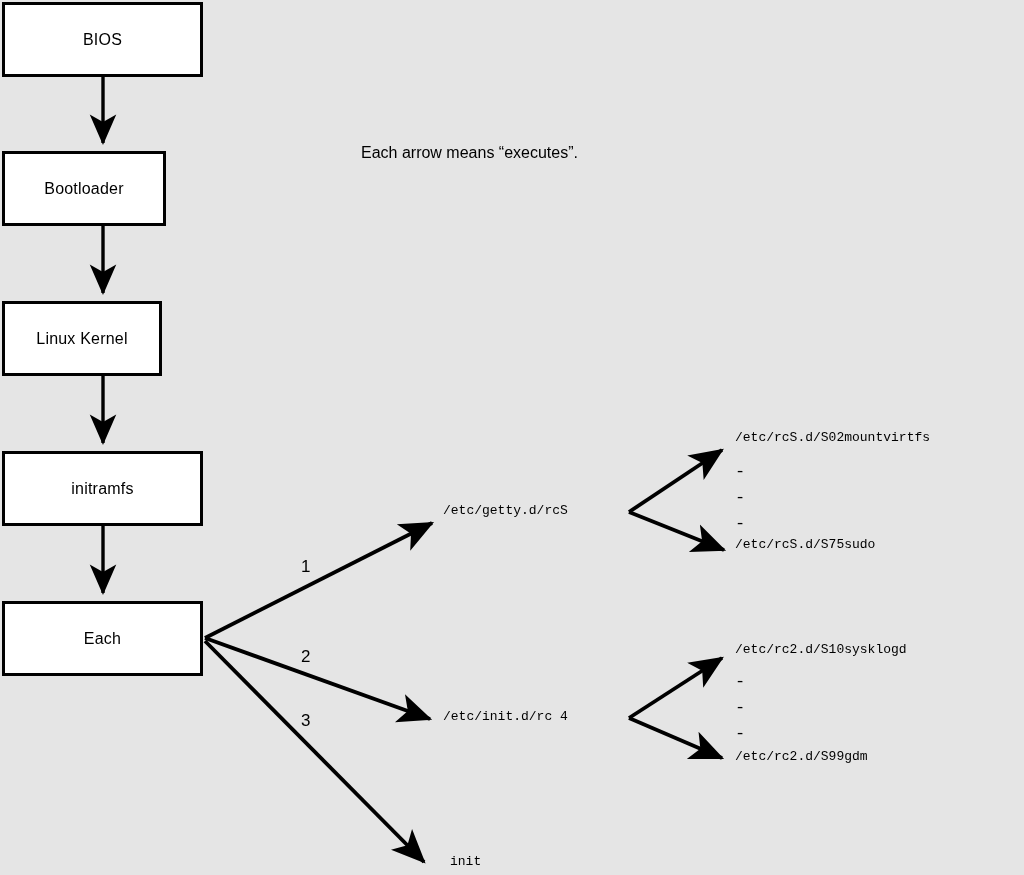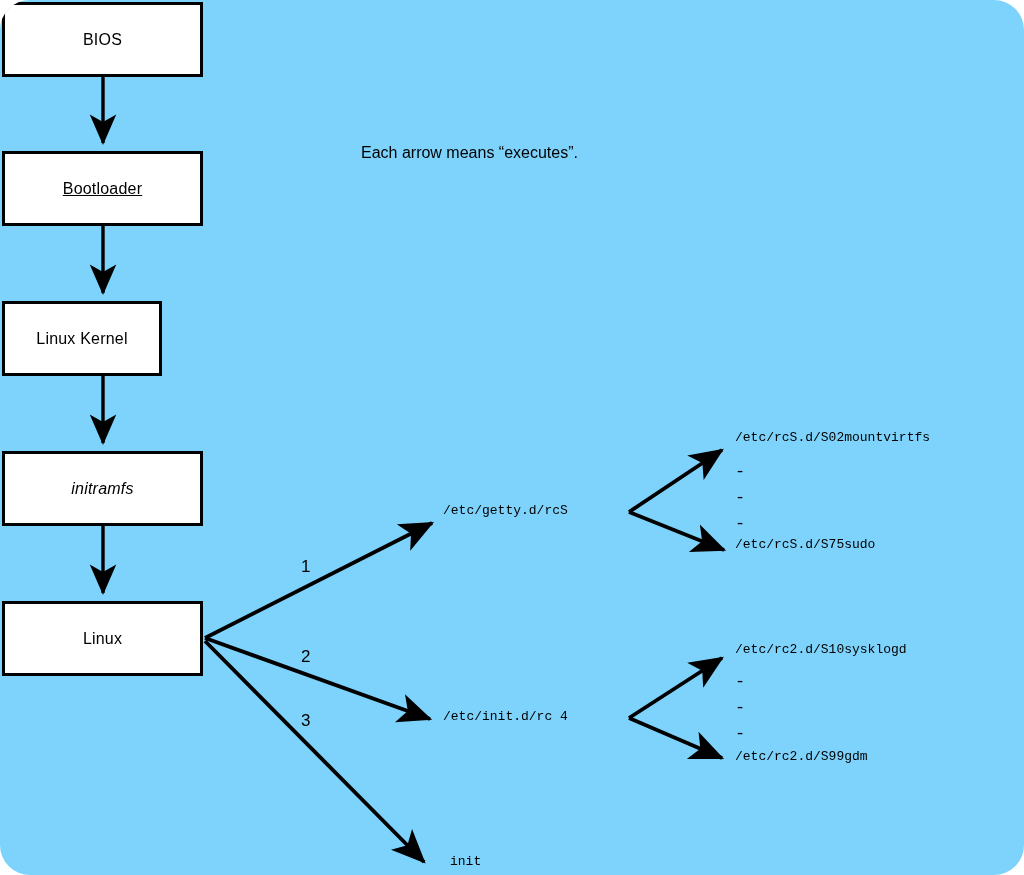--- a/index.html
+++ b/index.html
@@ -4,24 +4,23 @@
 <style>
   html, body {
     margin: 0;
     padding: 0;
     background: #ffffff;
   }
   #canvas {
     position: relative;
     width: 1024px;
     height: 875px;
-    background: #7dd3fc;
+    background: #e5e5e5;
     overflow: hidden;
     font-family: "Liberation Sans", sans-serif;
-    border-radius: 30px;
   }
   svg#wires {
     position: absolute;
     left: 0;
     top: 0;
     width: 1024px;
     height: 875px;
     pointer-events: none;
   }
   .node-box {
@@ -93,31 +92,31 @@
     <line x1="629" y1="512" x2="722" y2="450" stroke="#000000" stroke-width="3.8" marker-end="url(#ah)"></line>
     <line x1="629" y1="512" x2="724" y2="550" stroke="#000000" stroke-width="3.8" marker-end="url(#ah)"></line>
 
     <line x1="629" y1="718" x2="722" y2="658" stroke="#000000" stroke-width="3.8" marker-end="url(#ah)"></line>
     <line x1="629" y1="718" x2="722" y2="758" stroke="#000000" stroke-width="3.8" marker-end="url(#ah)"></line>
   </svg>
 
   <div class="node-box" style="left:2px;  top:2px;   width:201px; height:75px;">
     <span>BIOS</span>
   </div>
-  <div class="node-box" style="left:2px;  top:151px; width:201px; height:75px;text-decoration:underline;">
+  <div class="node-box" style="left:2px;  top:151px; width:164px; height:75px;">
     <span>Bootloader</span>
   </div>
   <div class="node-box" style="left:2px;  top:301px; width:160px; height:75px;">
     <span>Linux Kernel</span>
   </div>
-  <div class="node-box" style="left:2px;  top:451px; width:201px; height:75px;font-style:italic;">
+  <div class="node-box" style="left:2px;  top:451px; width:201px; height:75px;">
     <span>initramfs</span>
   </div>
   <div class="node-box" style="left:2px;  top:601px; width:201px; height:75px;">
-    <span>Linux</span>
+    <span>Each</span>
   </div>
 
   <div class="caption" style="left:361px; top:107px;margin-top:38px;">Each arrow means “executes”.</div>
 
   <div class="num-label" style="left:301px; top:558px;">1</div>
   <div class="num-label" style="left:301px; top:648px;">2</div>
   <div class="num-label" style="left:301px; top:712px;">3</div>
 
   <div class="mono-label" style="left:443px; top:504px;">/etc/getty.d/rcS</div>
   <div class="mono-label" style="left:443px; top:710px;">/etc/init.d/rc 4</div>

